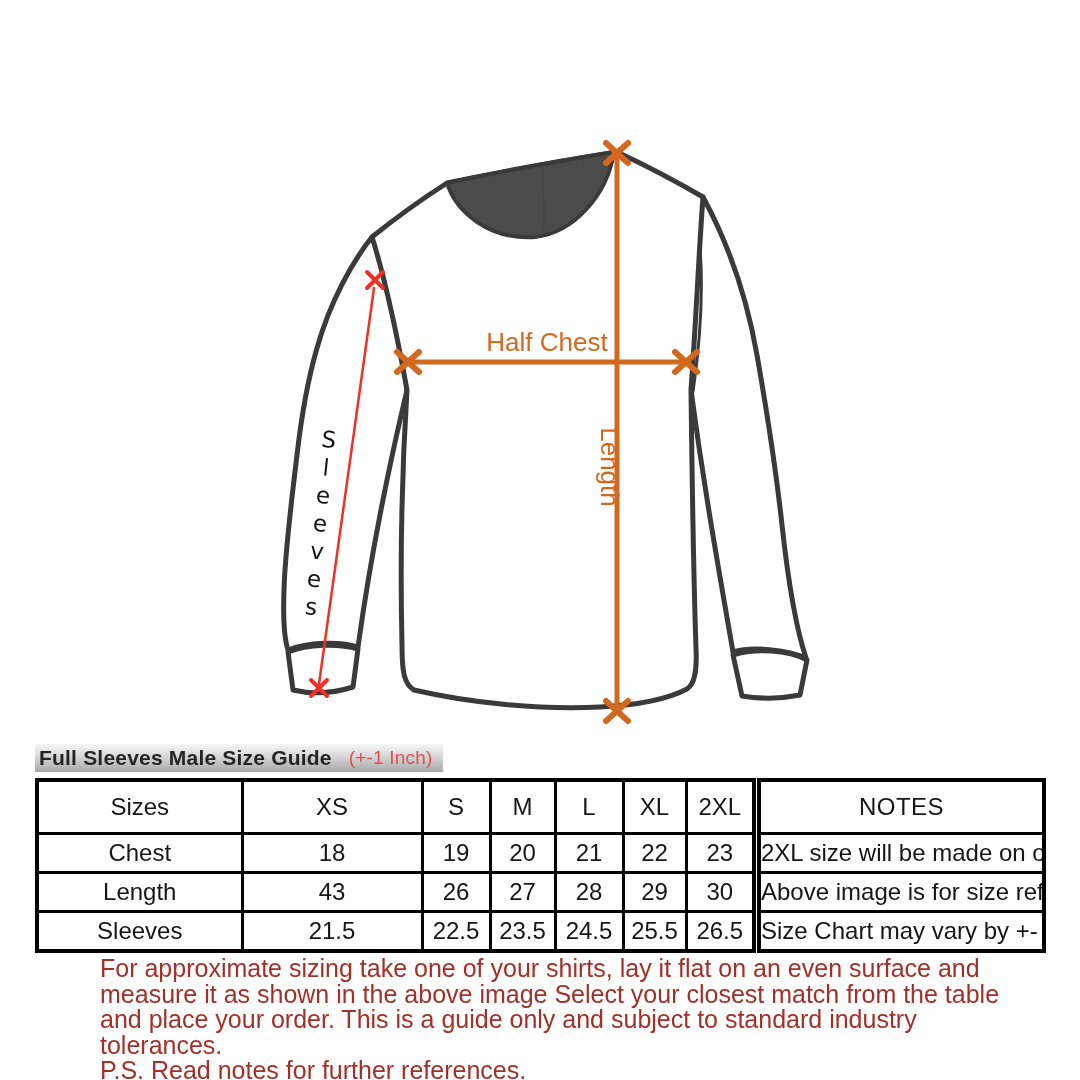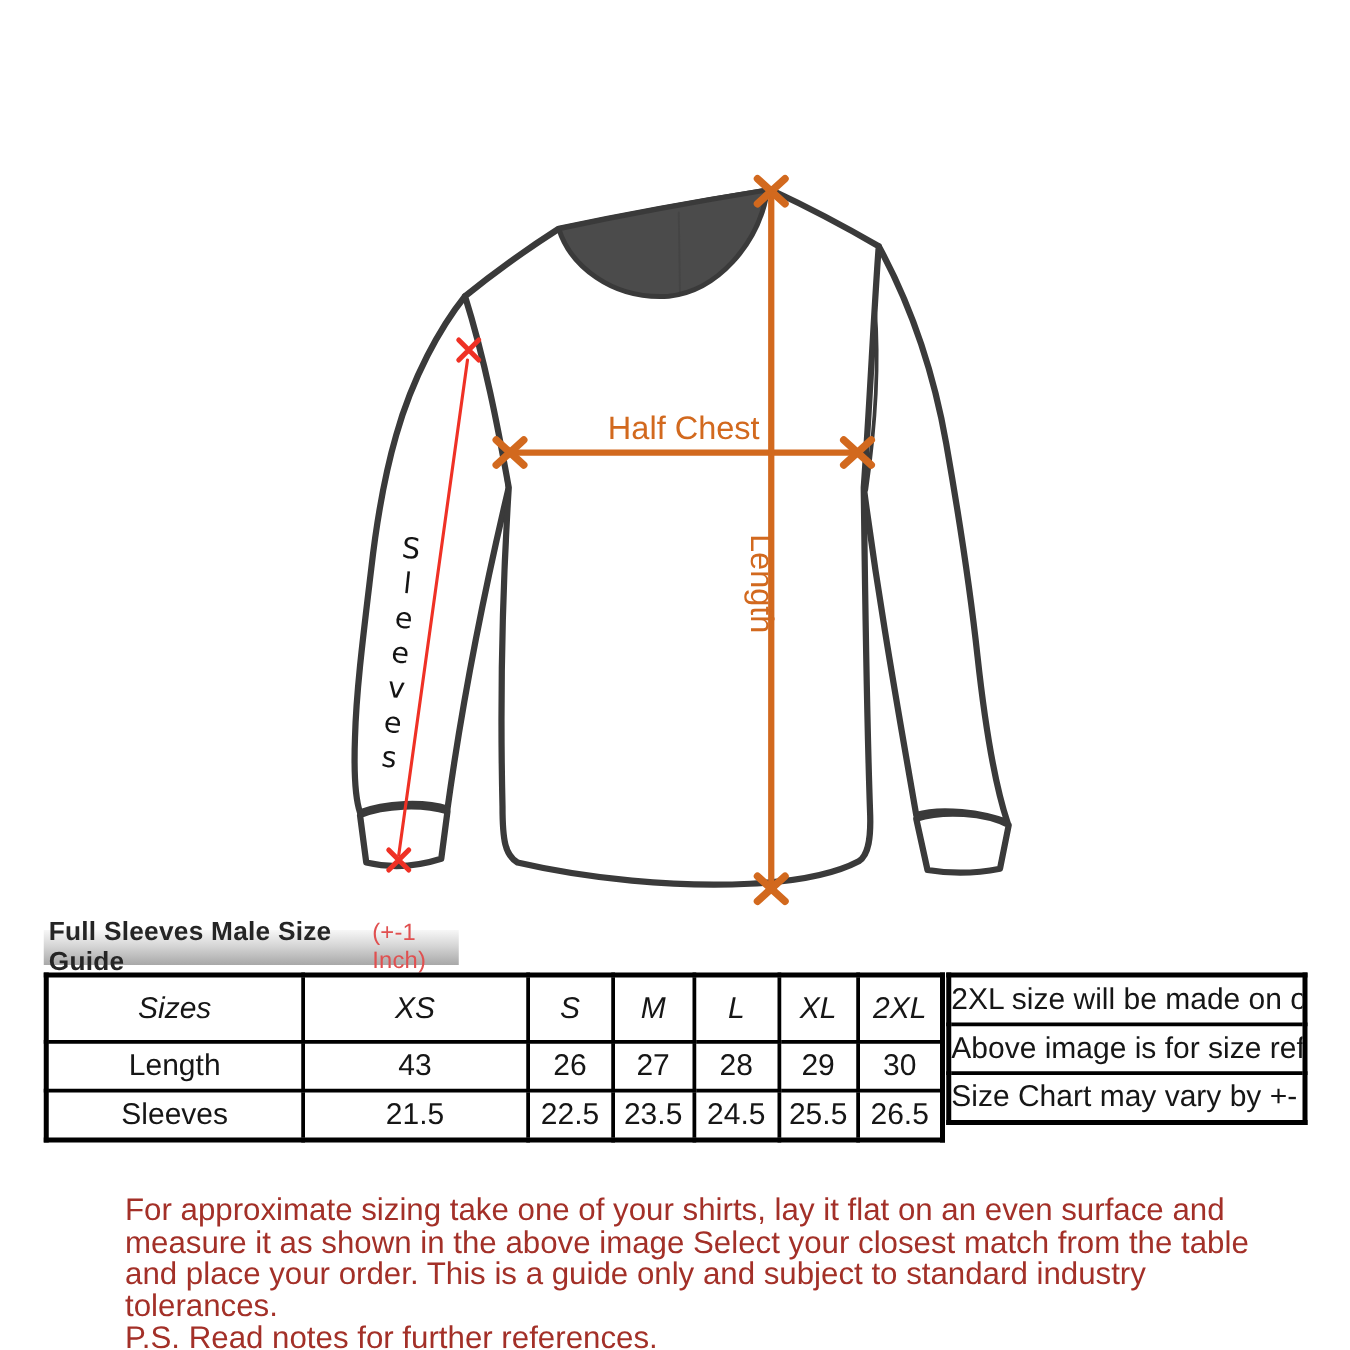--- a/index.html
+++ b/index.html
@@ -13,36 +13,36 @@
   .sleeves-label{
     position:absolute;left:303px;top:426px;width:30px;
     writing-mode:vertical-rl;text-orientation:upright;
     font-size:23px;letter-spacing:2px;color:#141414;
     transform:rotate(6deg);transform-origin:50% 50%;
     font-family:"DejaVu Sans", sans-serif;
   }
 
   
   .title-bar{
-    position:absolute;left:35px;top:744px;width:332px;height:28px;
+    position:absolute;left:35px;top:744px;width:408px;height:28px;
     background:linear-gradient(180deg,#f7f7f7 0%,#d6d6d6 45%,#a8a8a8 100%);
     display:flex;align-items:center;padding-left:4px;box-sizing:border-box;
     font-size:21px;font-weight:600;color:#252525;letter-spacing:0.2px;
   }
   .title-bar .tol{color:#e05050;font-weight:500;margin-left:17px;font-size:19px;}
 
   
   table.size-table{border-collapse:collapse;table-layout:fixed;position:absolute;
     background:#fff;}
   table.main{left:35px;top:778px;width:717px;}
   table.notes{left:757px;top:778px;width:285px;}
   table.size-table{border:4px solid #000;}
   table.size-table td{border:3px solid #000;text-align:center;vertical-align:middle;
     font-size:24px;color:#161616;padding:0;overflow:hidden;white-space:nowrap;}
-  tr.head td{height:50px;font-style:italic;}
+  tr.head td{height:50px;}
   tr.datarow td{height:36px;}
   td.ra{text-align:right;padding-right:16px;}
   td.notes-head{color:#b75f5c;font-size:18px;text-align:left;padding-left:12px;
     letter-spacing:0.5px;font-weight:500;}
   td.note-cell{font-size:15.5px;text-align:left;padding-left:12px;white-space:normal;}
 
   
   .footer{position:absolute;left:100px;top:956px;width:945px;color:#a33028;
     font-size:25px;line-height:25.5px;}
   .footer .ps{margin-top:0px;}
@@ -123,20 +123,29 @@
         <tr class="head">
       <td>Sizes</td>
       <td class="ra">XS</td>
       <td>S</td>
       <td>M</td>
       <td>L</td>
       <td>XL</td>
       <td>2XL</td>
     </tr>
     <tr class="datarow">
+      <td>Chest</td>
+      <td class="ra">18</td>
+      <td>19</td>
+      <td>20</td>
+      <td>21</td>
+      <td>22</td>
+      <td>23</td>
+    </tr>
+    <tr class="datarow">
       <td>Length</td>
       <td class="ra">43</td>
       <td>26</td>
       <td>27</td>
       <td>28</td>
       <td>29</td>
       <td>30</td>
     </tr>
     <tr class="datarow">
       <td>Sleeves</td>
@@ -148,20 +157,23 @@
       <td>26.5</td>
     </tr>
   </tbody>
     </table>
 
   <table class="size-table notes">
     <colgroup>
         <col style="width:285px">
       </colgroup>
     <tbody>
+        <tr class="head">
+      <td class="notes-head">NOTES</td>
+    </tr>
     <tr class="datarow">
       <td class="note-cell">2XL size will be made on order</td>
     </tr>
     <tr class="datarow">
       <td class="note-cell">Above image is for size reference only</td>
     </tr>
     <tr class="datarow">
       <td class="note-cell">Size Chart may vary by +- 1 Inch</td>
     </tr>
   </tbody>

